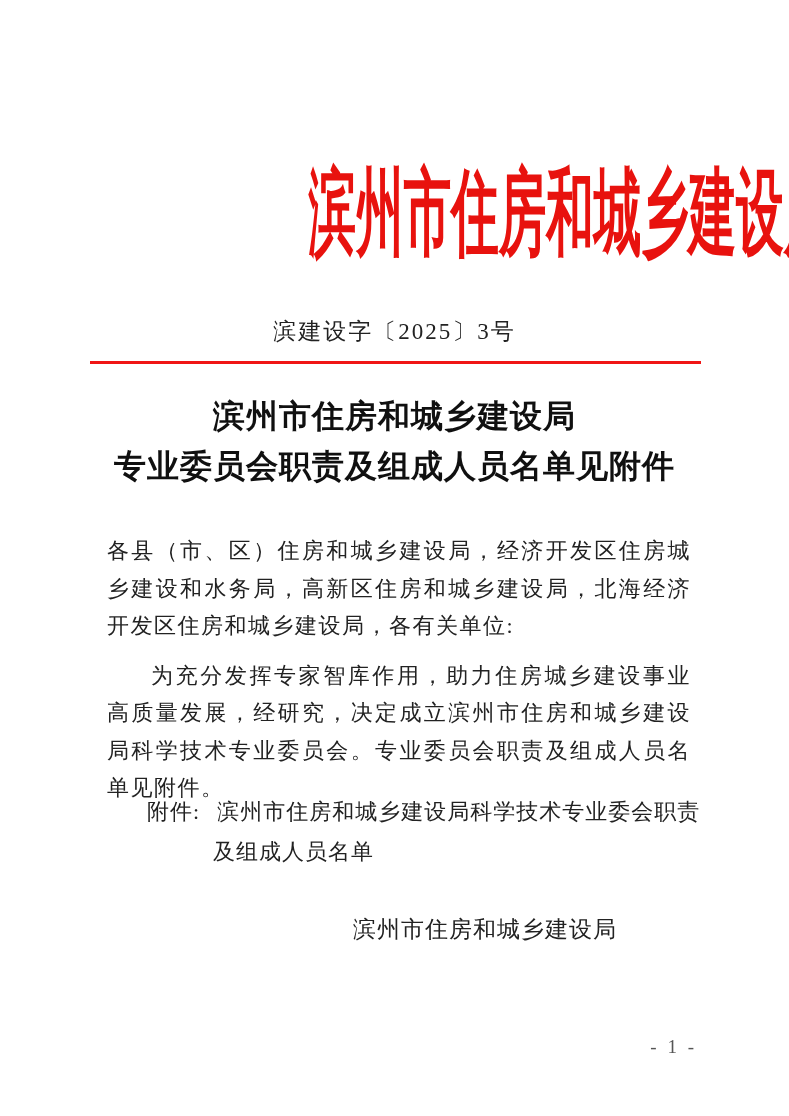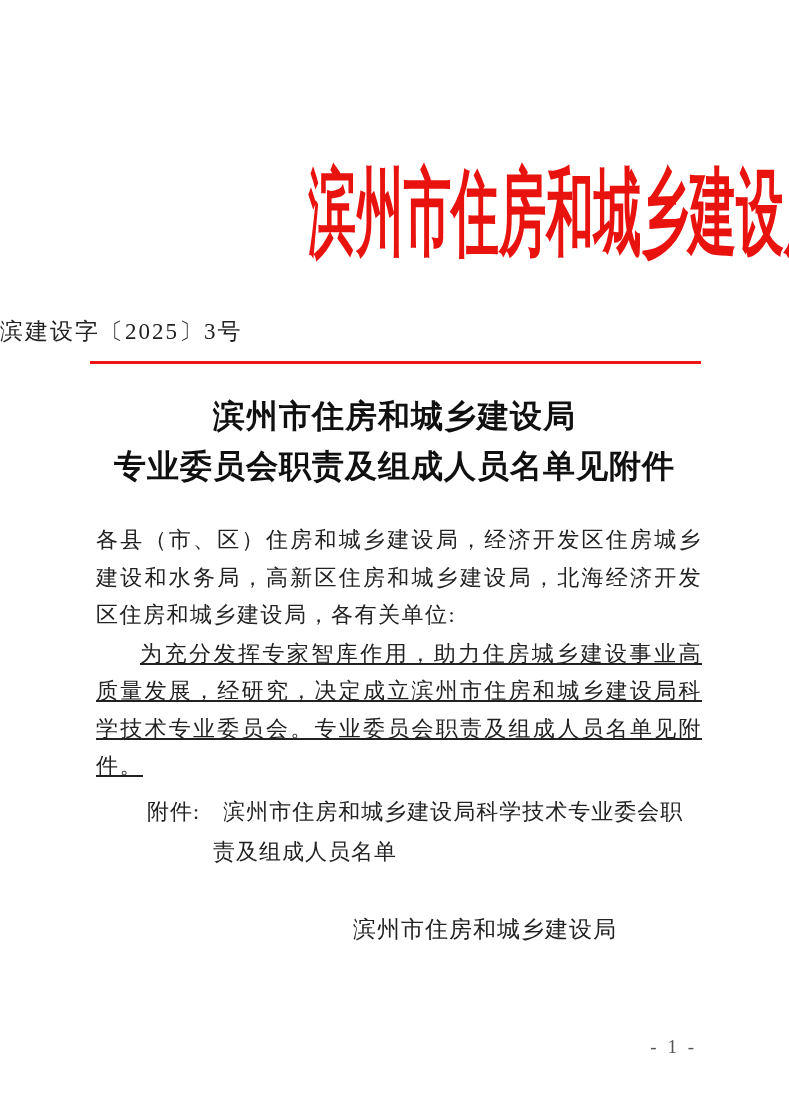--- a/index.html
+++ b/index.html
@@ -37,20 +37,21 @@
     transform-origin: center top;
     letter-spacing: 0;
   }
 
   
   .doc-number {
     position: absolute;
     top: 316px;
     left: 0;
     right: 0;
+    text-align: center;
     font-size: 23px;
     letter-spacing: 2px;
     color: #222222;
   }
 
   
   .separator {
     position: absolute;
     top: 361px;
     left: 90px;
@@ -79,43 +80,42 @@
     top: 520px;
     left: 95px;
     width: 608px;
     font-size: 22px;
     line-height: 37.5px;
     letter-spacing: 1.5px;
     text-align: justify;
     color: #222222;
   }
   .body-text p {
-    margin: 1px;
+    margin: 12px;
   }
   .body-text p.indent {
     text-indent: 2em;
-    text-decoration: underline;
   }
 
   
   .attachment {
     position: absolute;
     top: 770px;
     left: 147px;
     width: 557px;
     box-sizing: border-box;
     font-size: 22px;
     line-height: 40px;
     letter-spacing: 1px;
     padding-left: 66px;
     text-indent: -66px;
     color: #222222;
   }
   .attachment .label {
-    margin-right: 23px;
+    margin-right: 17px;
   }
 
   
   .signature-wrap {
     position: absolute;
     top: 910px;
     left: 0;
     right: 0;
     display: flex;
     justify-content: flex-end;

